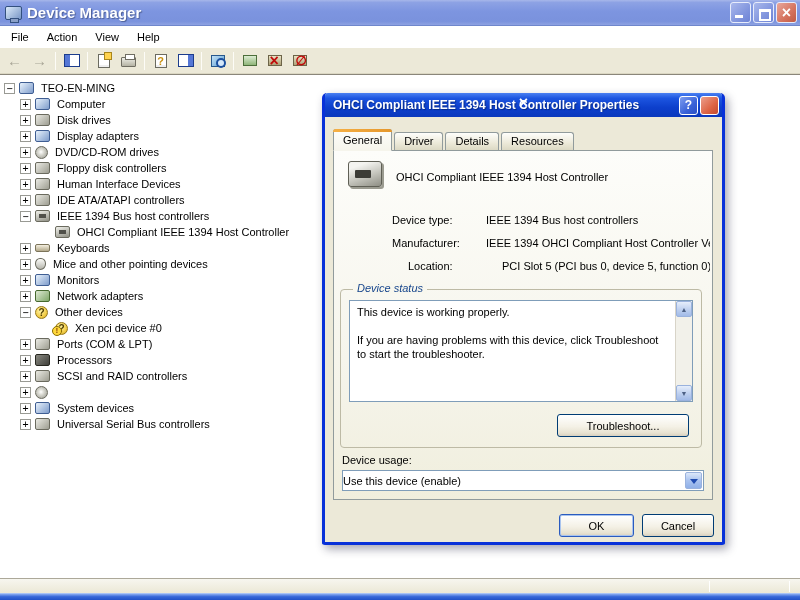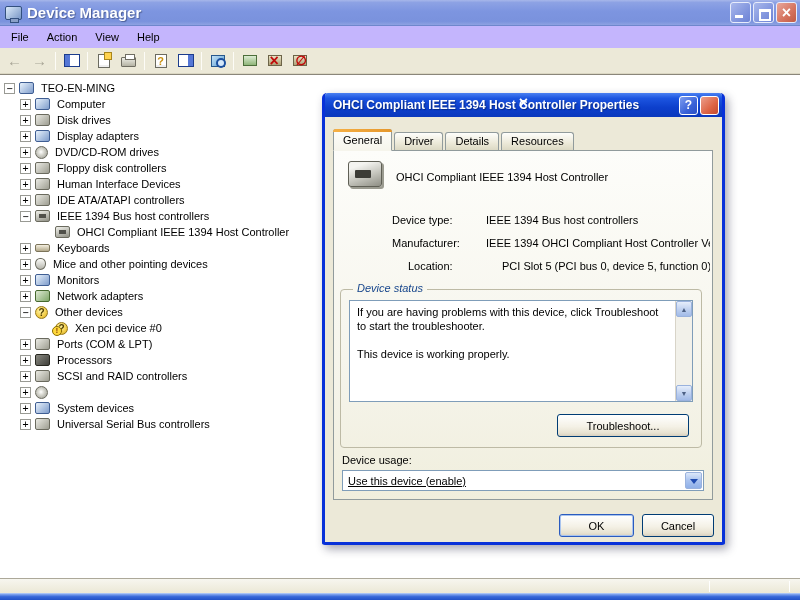--- a/index.html
+++ b/index.html
@@ -26,21 +26,21 @@
     position:relative; background:linear-gradient(135deg,#a9b8ec 0%,#8296de 60%,#6d83d6 100%); cursor:default; }
   .cap-btn.close { background:linear-gradient(135deg,#e8a79b 0%,#d5735e 60%,#c05a44 100%); }
   .cap-min::after { content:""; position:absolute; left:4px; bottom:4px; width:8px; height:3px; background:#fff; }
   .cap-rest::after { content:""; position:absolute; left:5px; top:6px; width:8px; height:7px;
     border:2px solid #fff; border-top-width:3px; background:transparent; }
   .cap-close::after { content:"×"; position:absolute; inset:0; color:#fff; font-size:16px; font-weight:bold;
     line-height:19px; text-align:center; }
 
   
   .menubar { position:absolute; top:26px; left:0; right:0; height:22px; display:flex; align-items:center;
-    background:#c4b5fd; padding-left:2px; }
+    background:#ffffff; padding-left:2px; }
   .menu-item { padding:3px 9px; cursor:default; }
 
   
   .toolbar { position:absolute; top:48px; left:0; right:0; height:26px; display:flex; align-items:center;
     background:#ece9d8; padding-left:2px; border-bottom:1px solid #dbd7c3; }
   .tbtn { width:25px; height:22px; background:transparent; border:1px solid transparent;
     display:flex; align-items:center; justify-content:center; }
   .tsep { width:1px; height:18px; background:#c6c2ae; border-right:1px solid #fdfcf7; margin:0 3px; }
   .mi { display:inline-block; position:relative; }
   .mi-back::before,.mi-forward::before { font-size:15px; color:#a8a596; font-weight:bold; }
@@ -162,21 +162,21 @@
   .sb-up { top:0; } .sb-down { bottom:0; }
 
   .btn { height:23px; border:1px solid #003c74; border-radius:3px; font-size:11px;
     font-family:"Liberation Sans", sans-serif; text-align:center;
     background:linear-gradient(180deg,#fff 0%,#f4f1e6 55%,#e8e3d2 85%,#d8d0bf 100%); }
   .troubleshoot { position:absolute; right:12px; bottom:10px; width:132px; }
 
   .usage-label { position:absolute; left:8px; top:303px; }
   .combo { position:absolute; left:8px; right:8px; top:319px; height:21px; background:#fff;
     border:1px solid #7f9db9; display:flex; align-items:center; }
-  .combo-text { padding-left:5px; flex:1;text-decoration:underline; }
+  .combo-text { flex:1; }
   .combo-btn { width:17px; height:17px; margin-right:1px; border-radius:2px; position:relative;
     background:linear-gradient(180deg,#dce8fa,#aac3ef 50%,#8fb0e8); border:1px solid #9ab2dd; }
   .combo-btn::after { content:""; position:absolute; left:4px; top:6px;
     border-left:4px solid transparent; border-right:4px solid transparent; border-top:5px solid #1f4bb0; }
 
   .btn-ok { position:absolute; right:88px; top:397px; width:75px;
     box-shadow:inset 0 0 0 1px #a9c4ee; border-color:#2a5bbf; }
   .btn-cancel { position:absolute; right:8px; top:397px; width:72px; }
 </style>
 </head>
@@ -384,22 +384,22 @@
       </div>
       <div class="frow f2">
         <span class="flabel">Location:</span>
         <span class="fvalue">PCI Slot 5 (PCI bus 0, device 5, function 0)</span>
       </div>
 
       <div class="group">
         <span class="group-label">Device status</span>
         <div class="statusbox">
           <div class="msg">
+            <p>This device is working properly.</p>
             <p>If you are having problems with this device, click Troubleshoot to start the troubleshooter.</p>
-            <p>This device is working properly.</p>
           </div>
           <div class="vsb">
             <span class="sb-btn sb-up">▲</span>
             <span class="sb-btn sb-down">▼</span>
           </div>
         </div>
         <button class="btn troubleshoot">Troubleshoot...</button>
       </div>
 
       <span class="usage-label">Device usage:</span>

